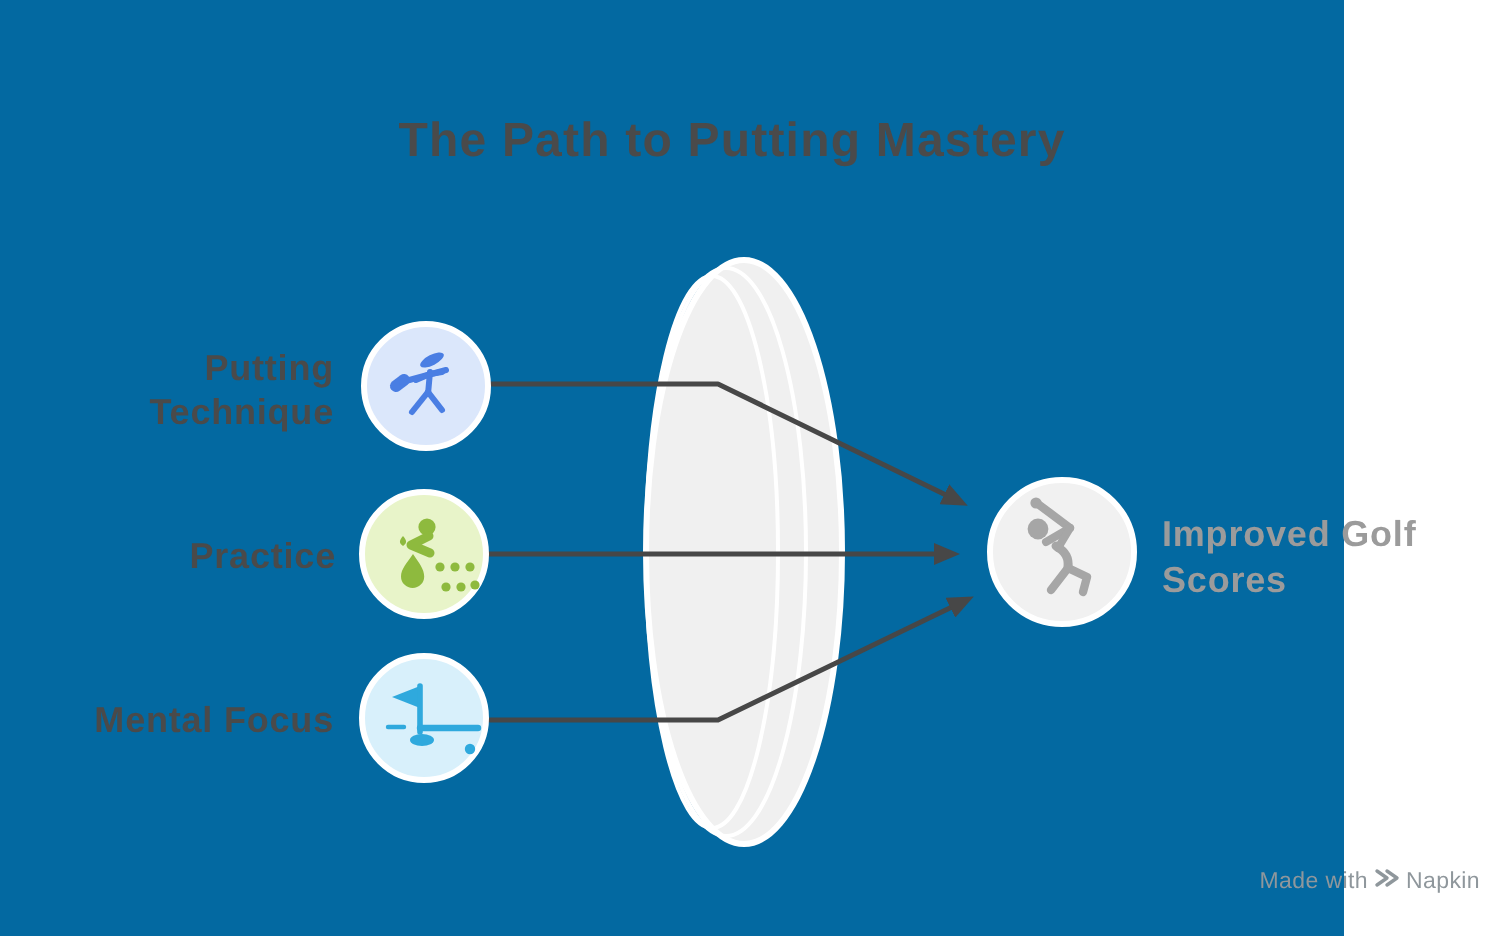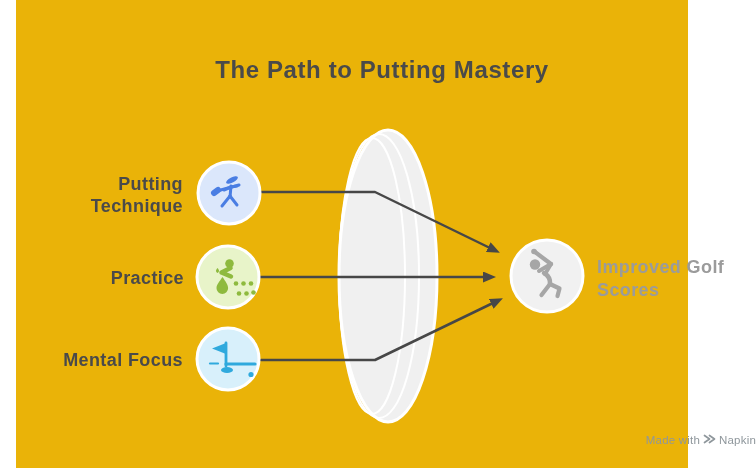--- a/index.html
+++ b/index.html
@@ -8,22 +8,21 @@
     background: #ffffff;
     width: 756px;
     height: 468px;
     overflow: hidden;
     font-family: "Liberation Sans", sans-serif;
   }
   .stage {
     position: relative;
     width: 672px;
     height: 468px;
-    background: #eab308;
-    margin-left: 16px;
+    background: #0369a1;
   }
   svg { display: block; }
   text {
     font-family: "Liberation Sans", sans-serif;
   }
   .title-text {
     font-size: 24px;
     font-weight: 700;
     letter-spacing: 0.6px;
   }

